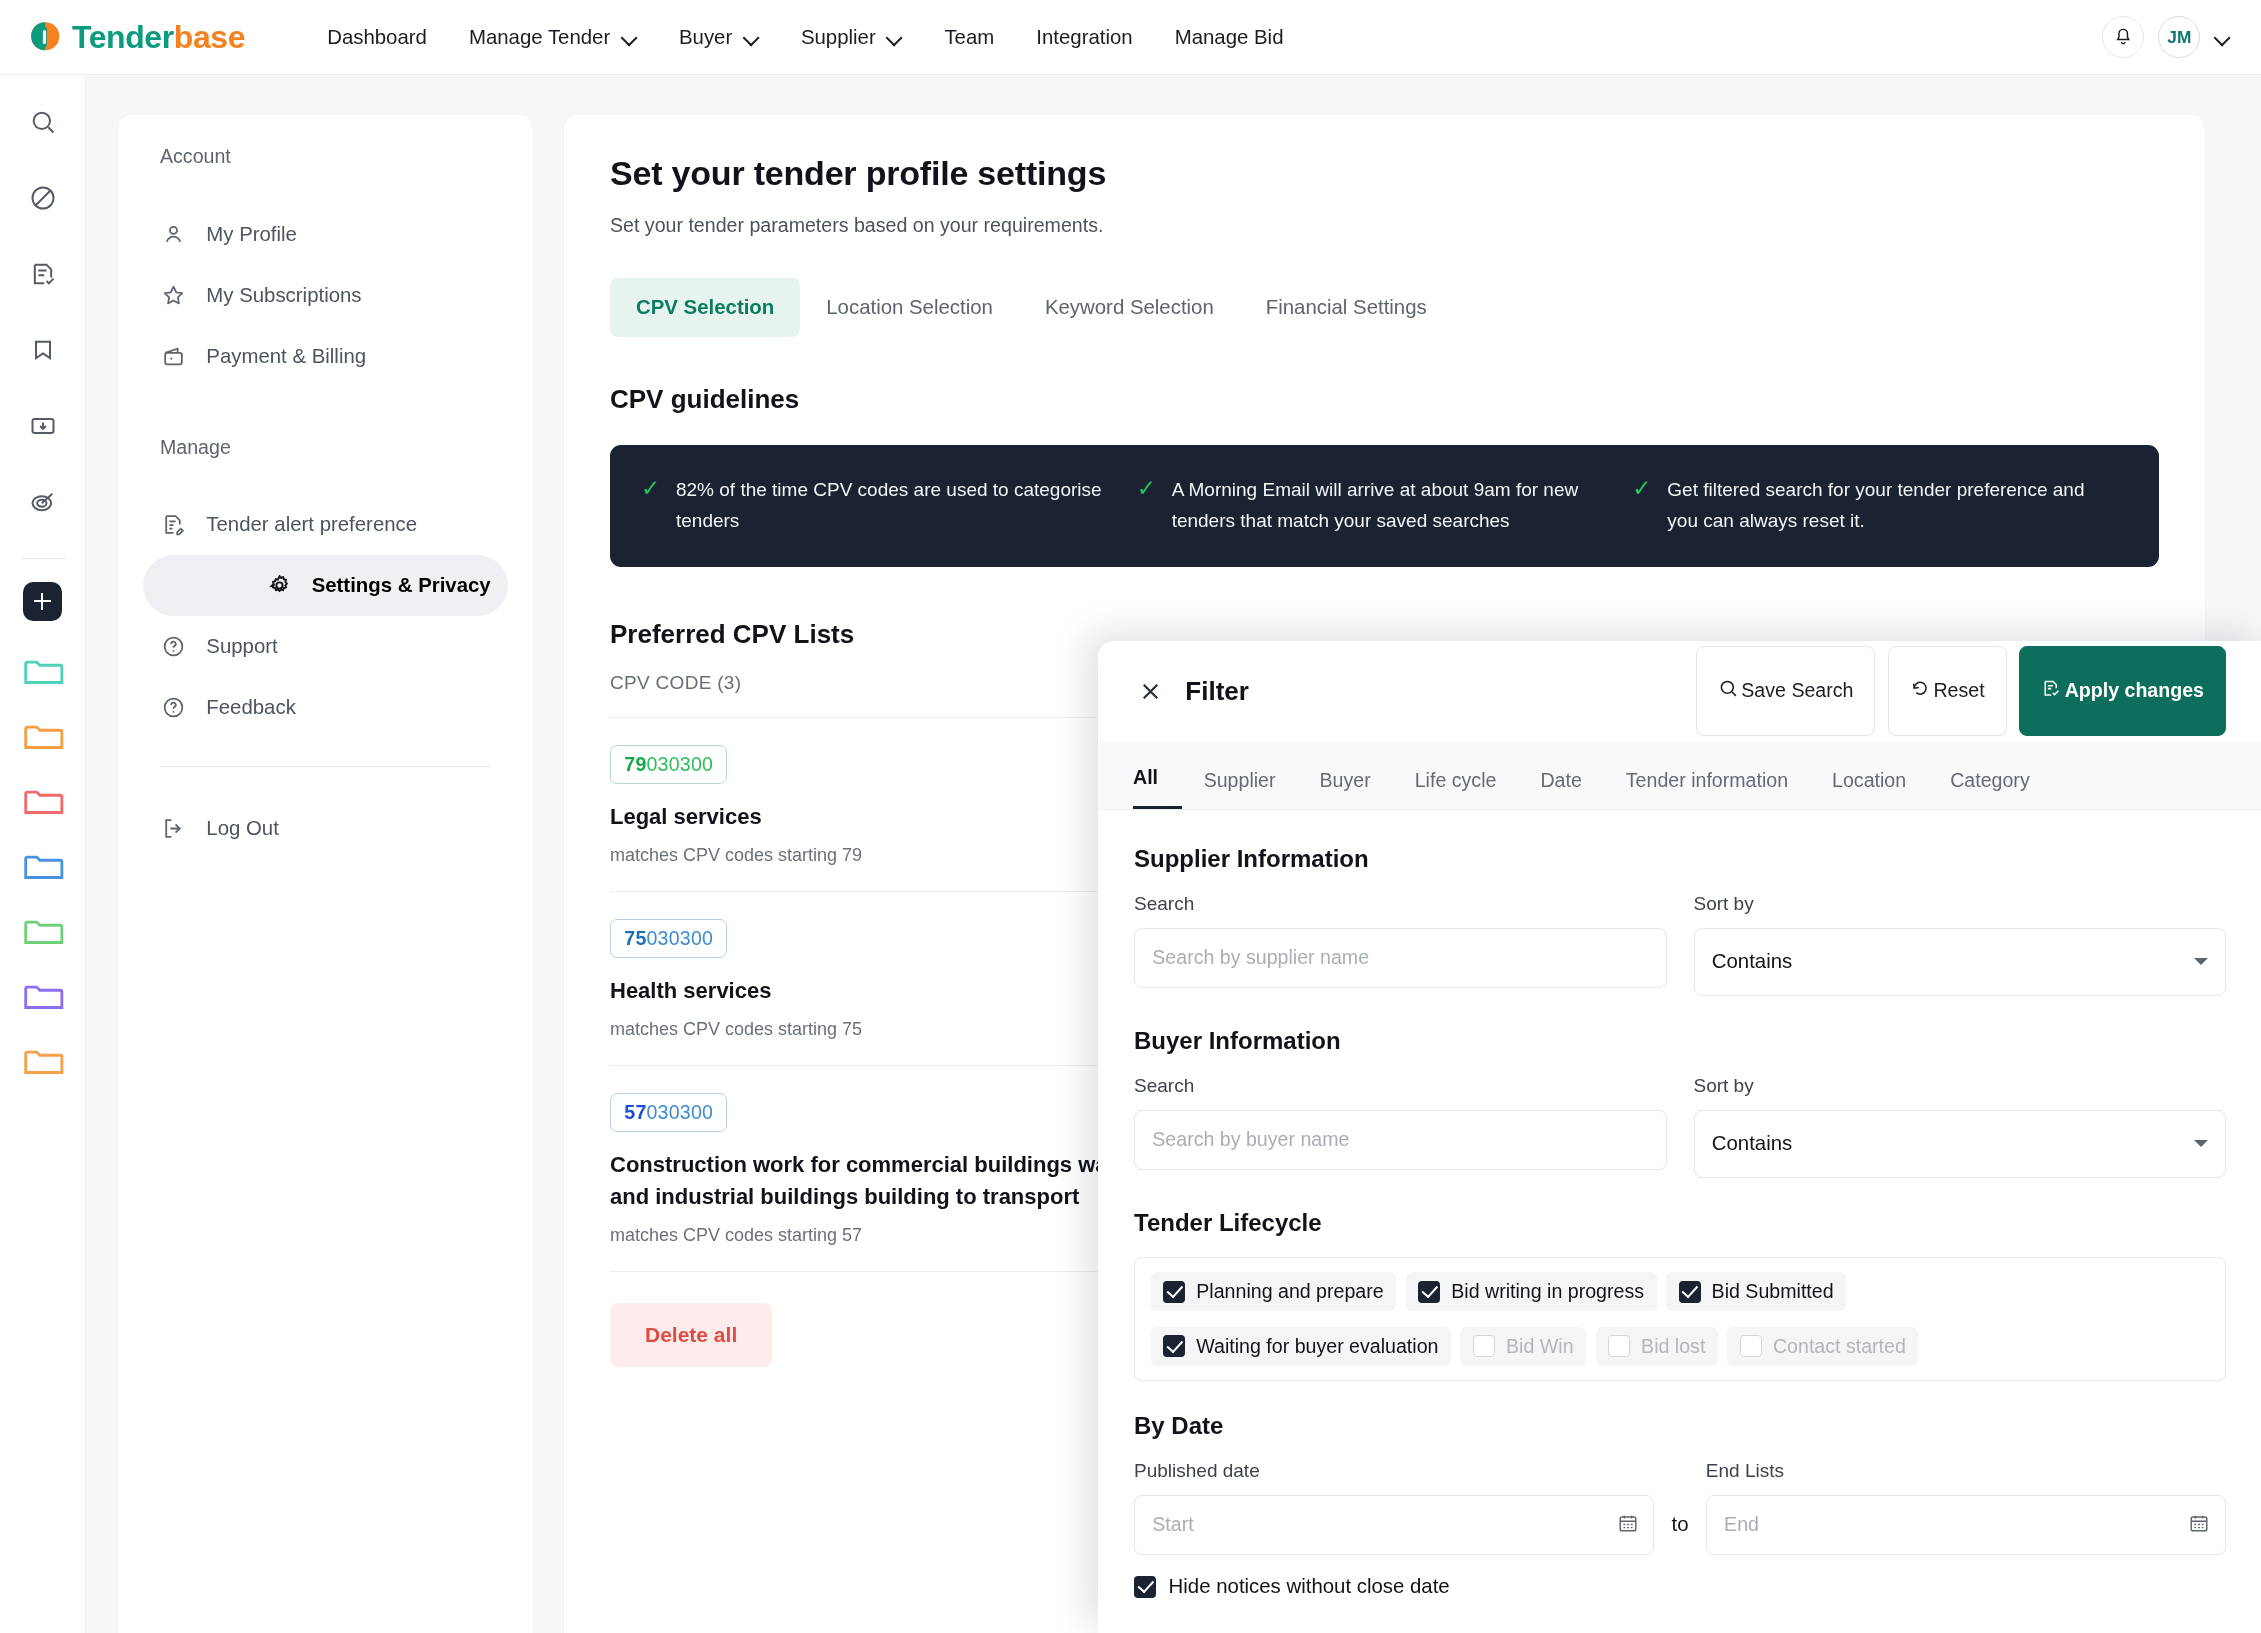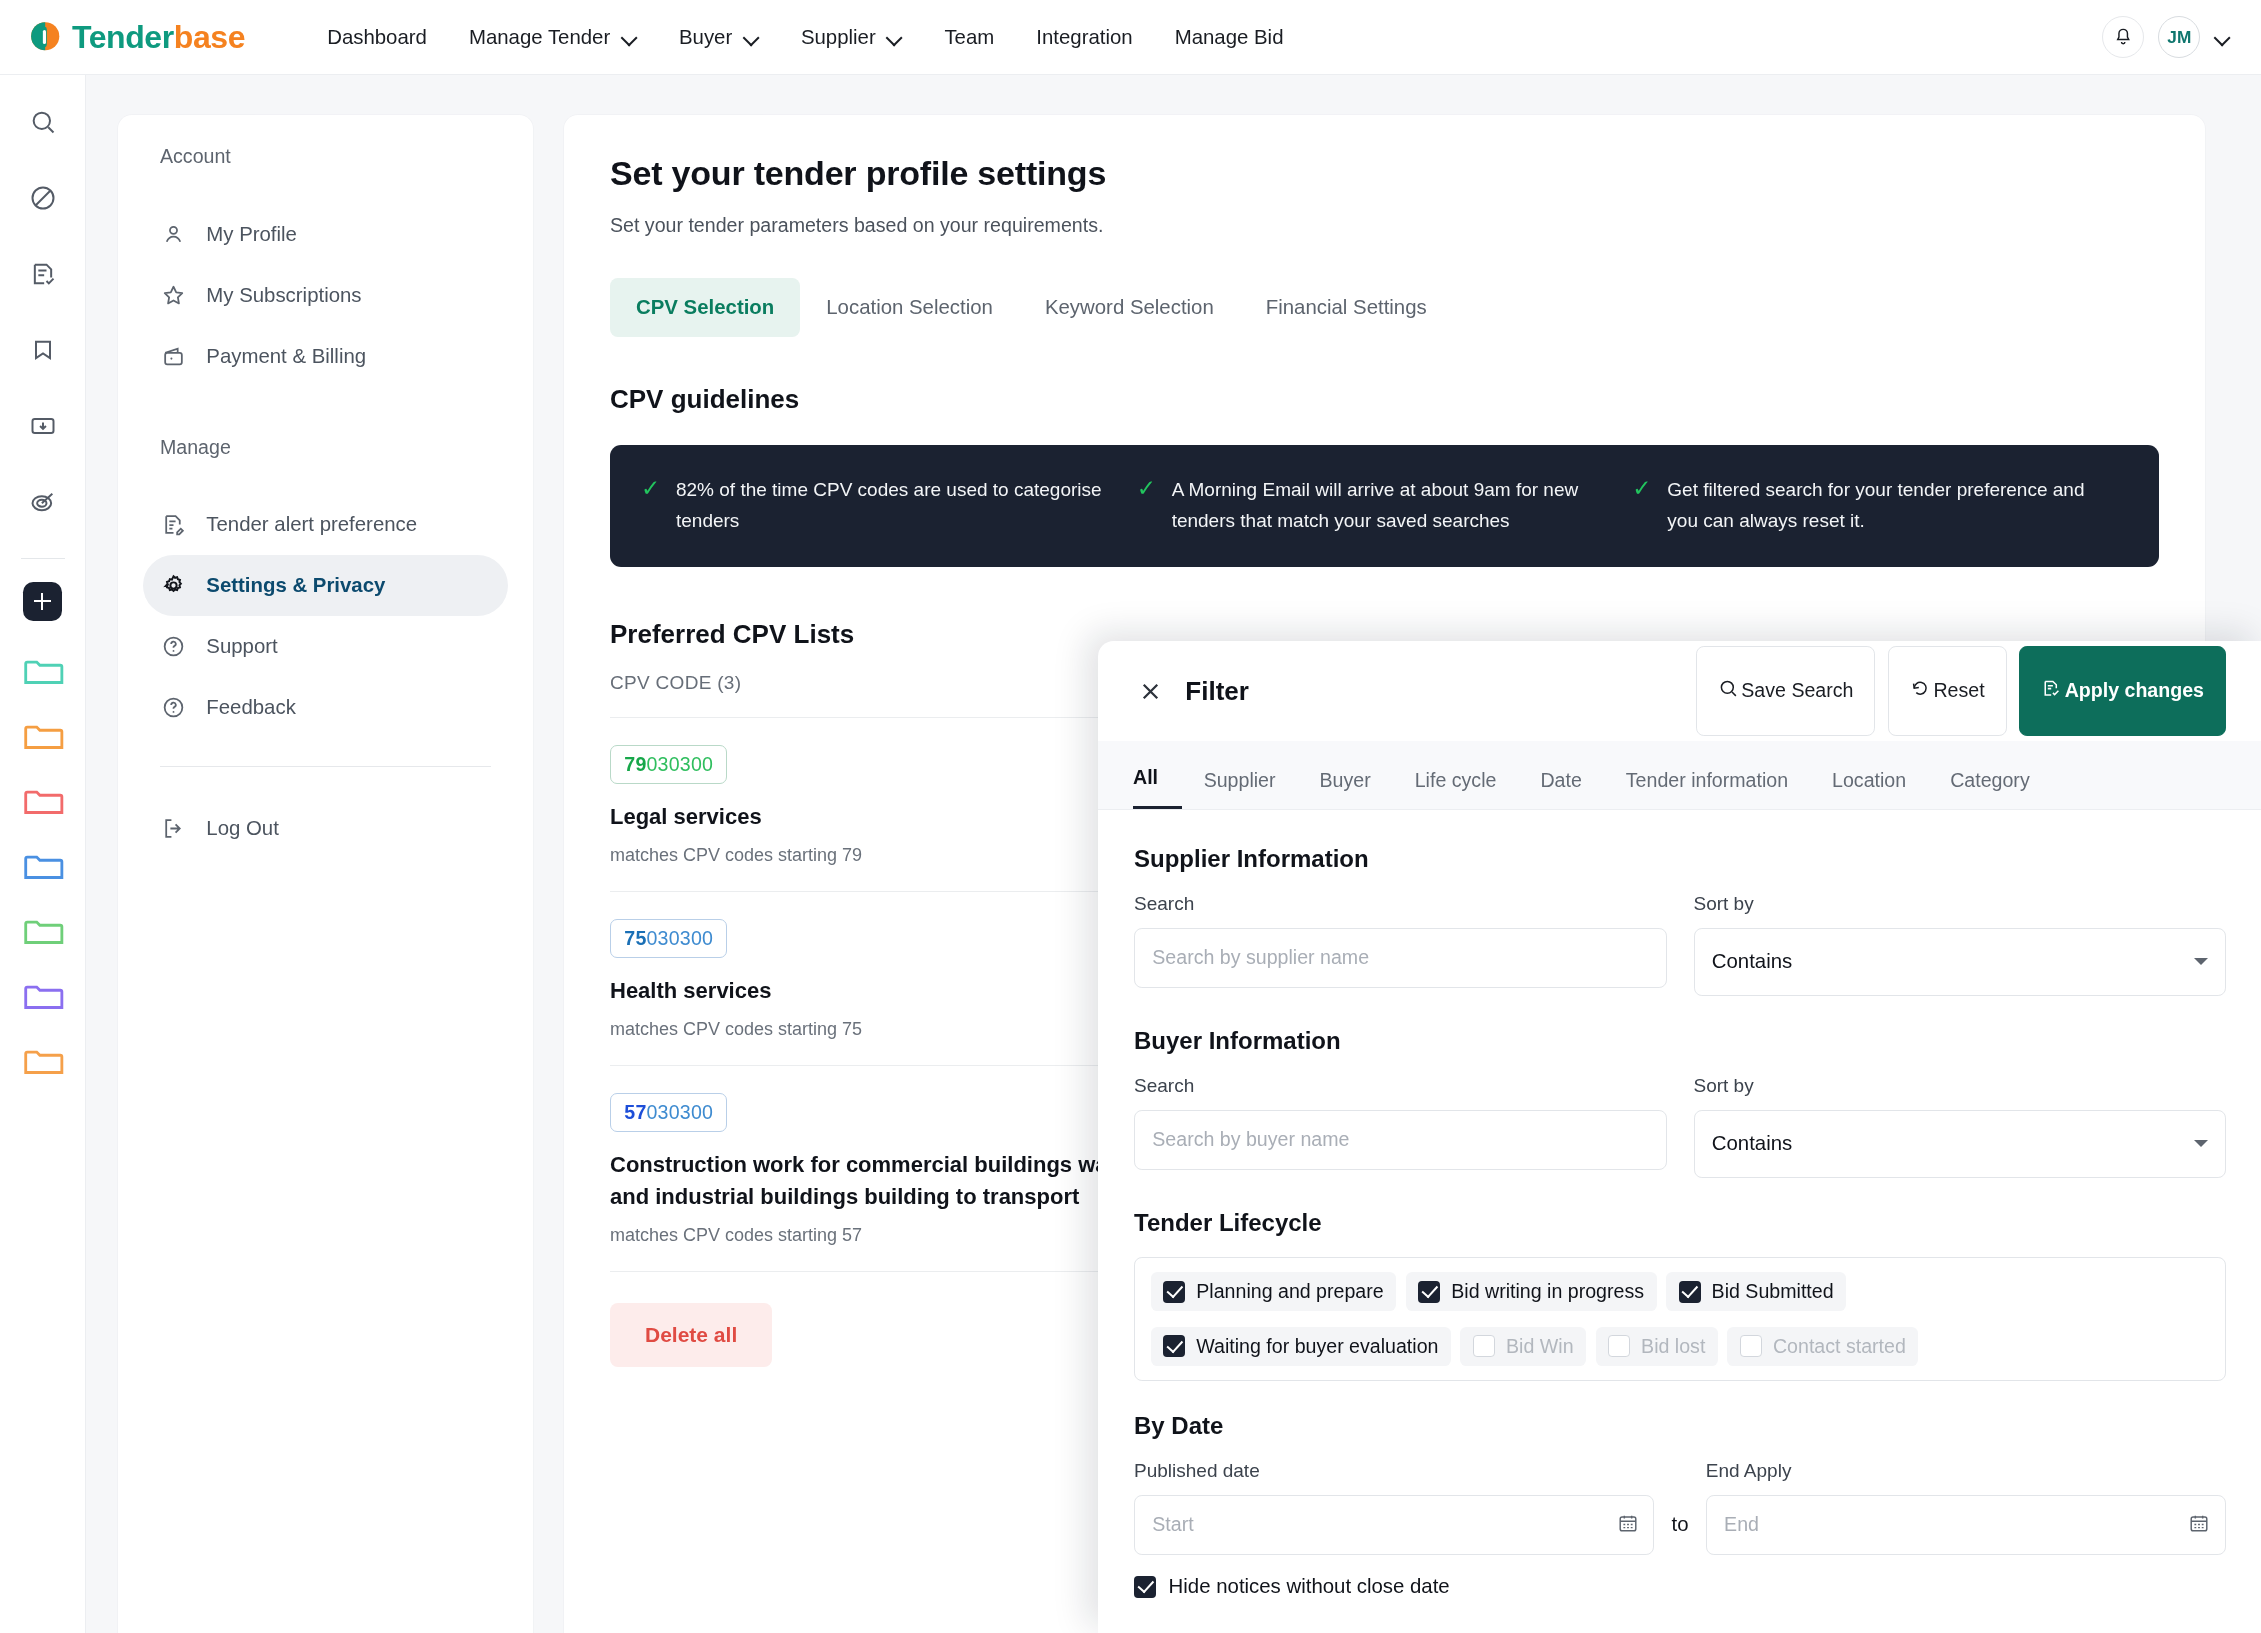--- a/index.html
+++ b/index.html
@@ -71,21 +71,21 @@
   }
   .side-head {
     font-size: 19.6px; color: #5d646e; padding: 0 42px; margin-bottom: 36px; font-weight: 400;
   }
   .side-head.second { margin-top: 49px; margin-bottom: 35px; }
   .side-item {
     display: flex; align-items: center; gap: 19px; height: 61px; margin: 0 25px;
     padding: 0 17.3px; border-radius: 33px; cursor: pointer;
     font-size: 20.4px; color: #4c545f;
   }
-  .side-item.active { background: #eef0f3; color: #0c4a6e; font-weight: 600; }
+  .side-item.active { background: #eef0f3; color: #000000; font-weight: 600; justify-content: flex-end; }
   .side-item .ic { width: 27px; height: 27px; display: flex; align-items: center; justify-content: center; flex: 0 0 27px; }
   .side-divider { height: 0.8px; background: #e6e8eb; margin: 28px 42px 0 42px; }
   .side-logout { margin-top: 31px; }
   
   .main-card {
     position: absolute; left: 564px; top: 115px; width: 1641px; height: 1518px;
     background: #fff; border-radius: 14px 14px 0 0; padding: 39px 0 0 0;
     box-shadow: 0 0 0 0.8px #f0f1f4; overflow: hidden;
   }
   .mc-pad { padding: 0 46px; }
@@ -572,21 +572,21 @@
           <input class="fp-input" type="text" placeholder="Start" style="">
           <span class="cal"><svg width="22" height="22" viewBox="0 0 24 24" fill="none" stroke="#5d646e" stroke-width="1.6">
                 <rect x="3.5" y="5" width="17" height="15" rx="2"></rect>
                 <path d="M3.5 9.5h17M8 3.5v3M16 3.5v3"></path>
                 <path d="M7 13h2M11 13h2M15 13h2M7 16.5h2M11 16.5h2M15 16.5h2"></path>
               </svg></span>
         </div>
       </div>
       <div class="to-word">to</div>
       <div class="date-field">
-        <div class="fp-label">End Apply</div>
+        <div class="fp-label">End Lists</div>
         <div class="date-wrap">
           <input class="fp-input" type="text" placeholder="End" style="">
           <span class="cal"><svg width="22" height="22" viewBox="0 0 24 24" fill="none" stroke="#5d646e" stroke-width="1.6">
                 <rect x="3.5" y="5" width="17" height="15" rx="2"></rect>
                 <path d="M3.5 9.5h17M8 3.5v3M16 3.5v3"></path>
                 <path d="M7 13h2M11 13h2M15 13h2M7 16.5h2M11 16.5h2M15 16.5h2"></path>
               </svg></span>
         </div>
       </div>
     </div>

